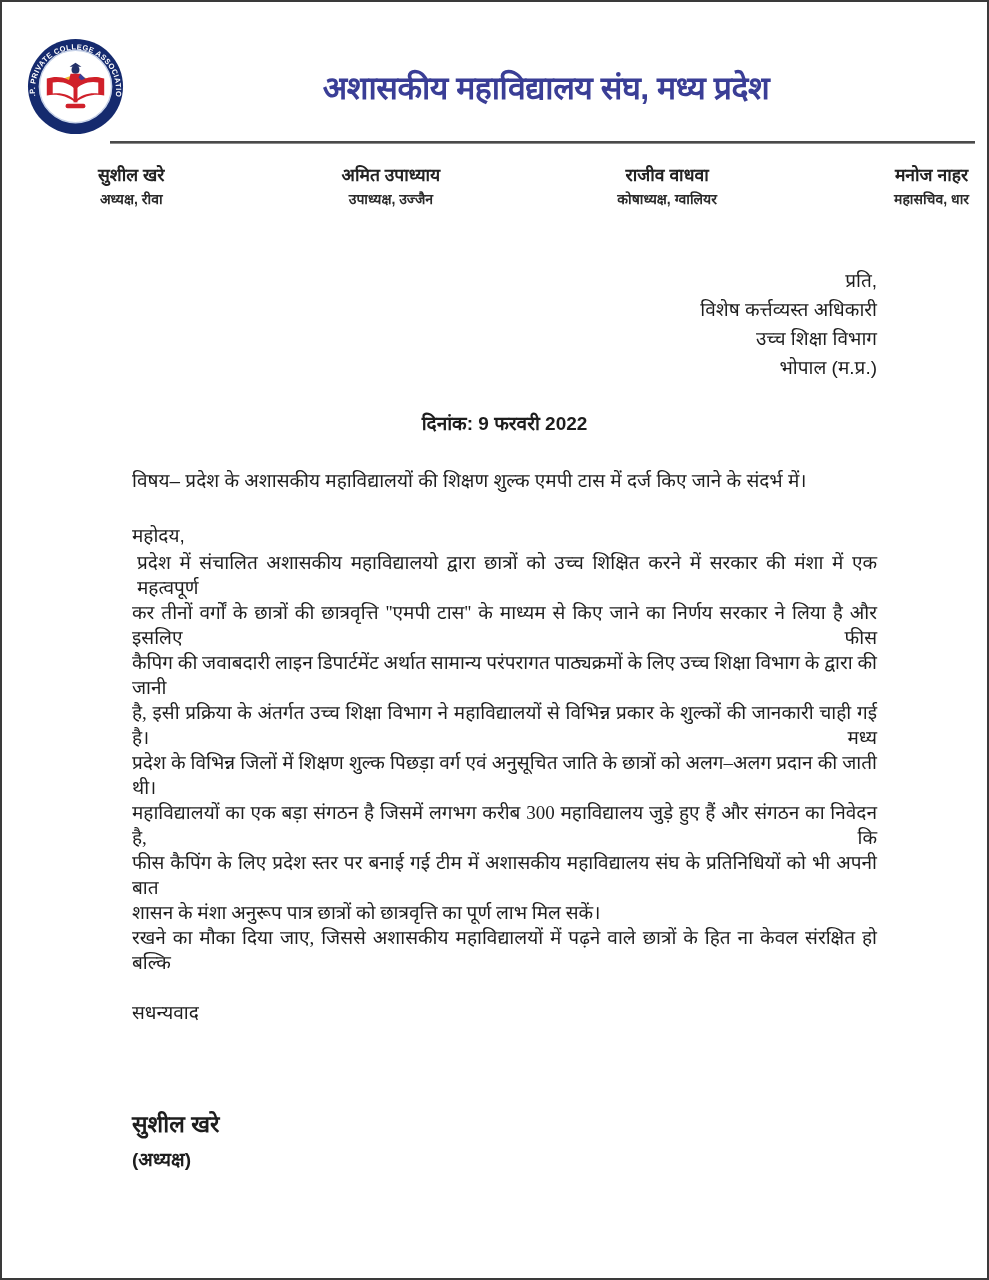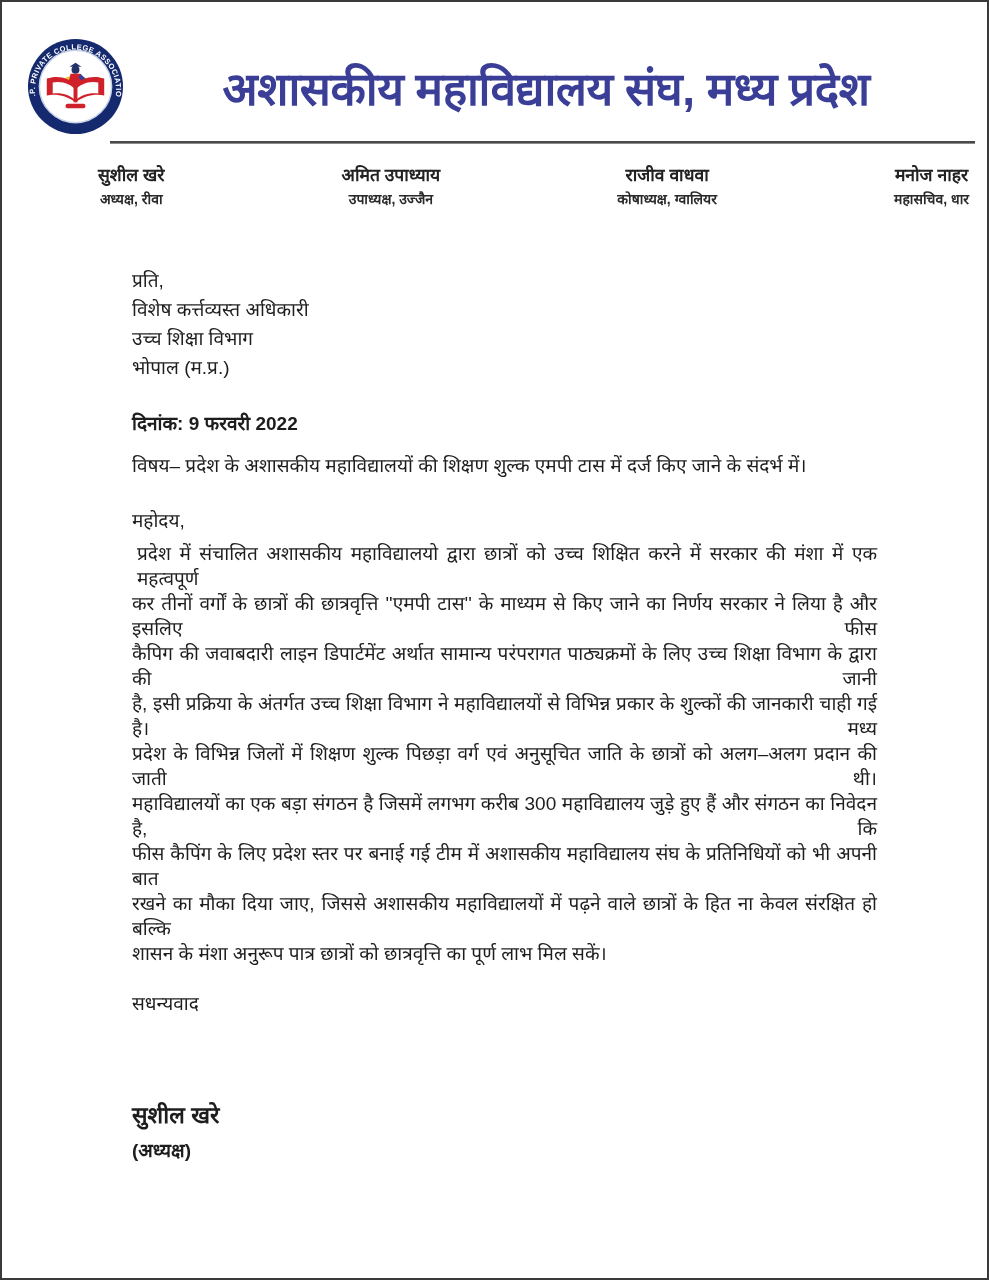--- a/index.html
+++ b/index.html
@@ -11,21 +11,21 @@
     border:2px solid #3a3a3a;
     font-family:"Liberation Sans","DejaVu Sans",sans-serif;
     color:#1d1d1d;
     overflow:hidden;
   }
   
   .header { display:flex; align-items:center; padding:34px 14px 0 24px; }
   .logo { width:99px; height:101px; flex:0 0 auto; }
   .title {
     flex:1; text-align:center;
-    font-size:46px; font-weight:bold;
+    font-size:32px; font-weight:bold;
     color:#3a3e96;
     white-space:nowrap;
     padding-right:6px;
     letter-spacing:-0.5px;
   }
   .header-rule {
     margin:4px 12px 0 108px;
     height:3px;
     border-top:2px solid #4a4a4a;
     border-bottom:1px solid #8a8a8a;
@@ -33,25 +33,25 @@
   
   .officers {
     display:flex; justify-content:space-between;
     padding:18px 18px 0 96px;
   }
   .officer { text-align:center; }
   .officer .name { font-size:17.5px; font-weight:bold; color:#222; }
   .officer .role { font-size:14px; font-weight:bold; color:#2a2a2a; margin-top:3px; }
   
   .letter { margin:58px 110px 0 130px; font-size:19px; }
-  .recipient div { line-height:29px; }
-  .date-line { margin-top:28px; font-weight:bold; }
-  .subject-line { margin-top:16px; }
+  .recipient div { line-height:29px;text-align:right; }
+  .date-line { margin-top:28px; font-weight:bold;text-align:center; }
+  .subject-line { margin-top:31px; }
   .salutation { margin-top:29px; }
-  .body-par { margin-top:8px; }
+  .body-par { margin-top:2px;font-family:Liberation Serif, serif; }
   .body-par .bline {
     line-height:25px;
     text-align:justify;
     text-align-last:justify;
   }
   .body-par .bline.first { padding-left:5px; }
   .body-par .bline.last { text-align-last:left; }
   .closing { margin-top:24px; }
   .signature { margin-top:82px; }
   .signature .sig-name { font-size:23px; font-weight:bold; }
@@ -138,22 +138,22 @@
     <div class="salutation">महोदय,</div>
 
     <div class="body-par">
       <div class="bline first">प्रदेश में संचालित अशासकीय महाविद्यालयो द्वारा छात्रों को उच्च शिक्षित करने में सरकार की मंशा में एक महत्वपूर्ण</div>
       <div class="bline">कर तीनों वर्गों के छात्रों की छात्रवृत्ति ''एमपी टास'' के माध्यम से किए जाने का निर्णय सरकार ने लिया है और इसलिए फीस</div>
       <div class="bline">कैपिग की जवाबदारी लाइन डिपार्टमेंट अर्थात सामान्य परंपरागत पाठ्यक्रमों के लिए उच्च शिक्षा विभाग के द्वारा की जानी</div>
       <div class="bline">है, इसी प्रक्रिया के अंतर्गत उच्च शिक्षा विभाग ने महाविद्यालयों से विभिन्न प्रकार के शुल्कों की जानकारी चाही गई है। मध्य</div>
       <div class="bline">प्रदेश के विभिन्न जिलों में शिक्षण शुल्क पिछड़ा वर्ग एवं अनुसूचित जाति के छात्रों को अलग–अलग प्रदान की जाती थी।</div>
       <div class="bline">महाविद्यालयों का एक बड़ा संगठन है जिसमें लगभग करीब 300 महाविद्यालय जुड़े हुए हैं और संगठन का निवेदन है, कि</div>
       <div class="bline">फीस कैपिंग के लिए प्रदेश स्तर पर बनाई गई टीम में अशासकीय महाविद्यालय संघ के प्रतिनिधियों को भी अपनी बात</div>
+      <div class="bline last">शासन के मंशा अनुरूप पात्र छात्रों को छात्रवृत्ति का पूर्ण लाभ मिल सकें।</div>
       <div class="bline">रखने का मौका दिया जाए, जिससे अशासकीय महाविद्यालयों में पढ़ने वाले छात्रों के हित ना केवल संरक्षित हो बल्कि</div>
-      <div class="bline last">शासन के मंशा अनुरूप पात्र छात्रों को छात्रवृत्ति का पूर्ण लाभ मिल सकें।</div>
     </div>
 
     <div class="closing">सधन्यवाद</div>
 
     <div class="signature">
       <div class="sig-name">सुशील खरे</div>
       <div class="sig-desig">(अध्यक्ष)</div>
 
     </div>
 

